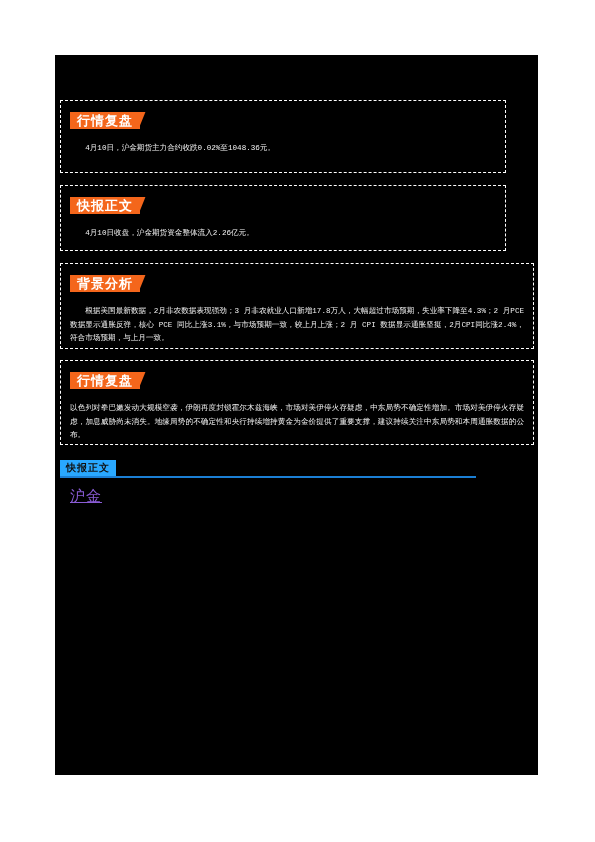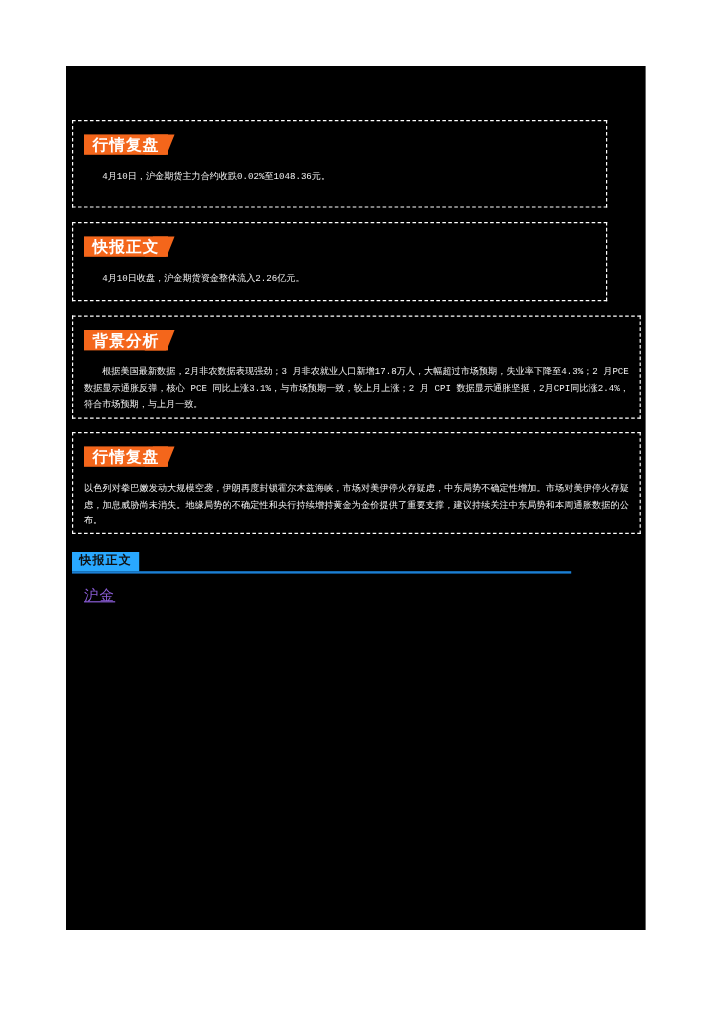--- a/index.html
+++ b/index.html
@@ -114,21 +114,21 @@
     height: 2px;
     background: #1b7fd4;
   }
   .link-row {
     margin-top: 9px;
     padding-left: 10px;
   }
   .link-row.flush { padding-left: 0; }
   .doclink {
     color: #8a5cd6;
-    font-size: 12px;
+    font-size: 15px;
     text-decoration: underline;
     cursor: pointer;
     letter-spacing: 1px;
   }
 </style>
 </head>
 <body>
 
 <div id="page">
 

